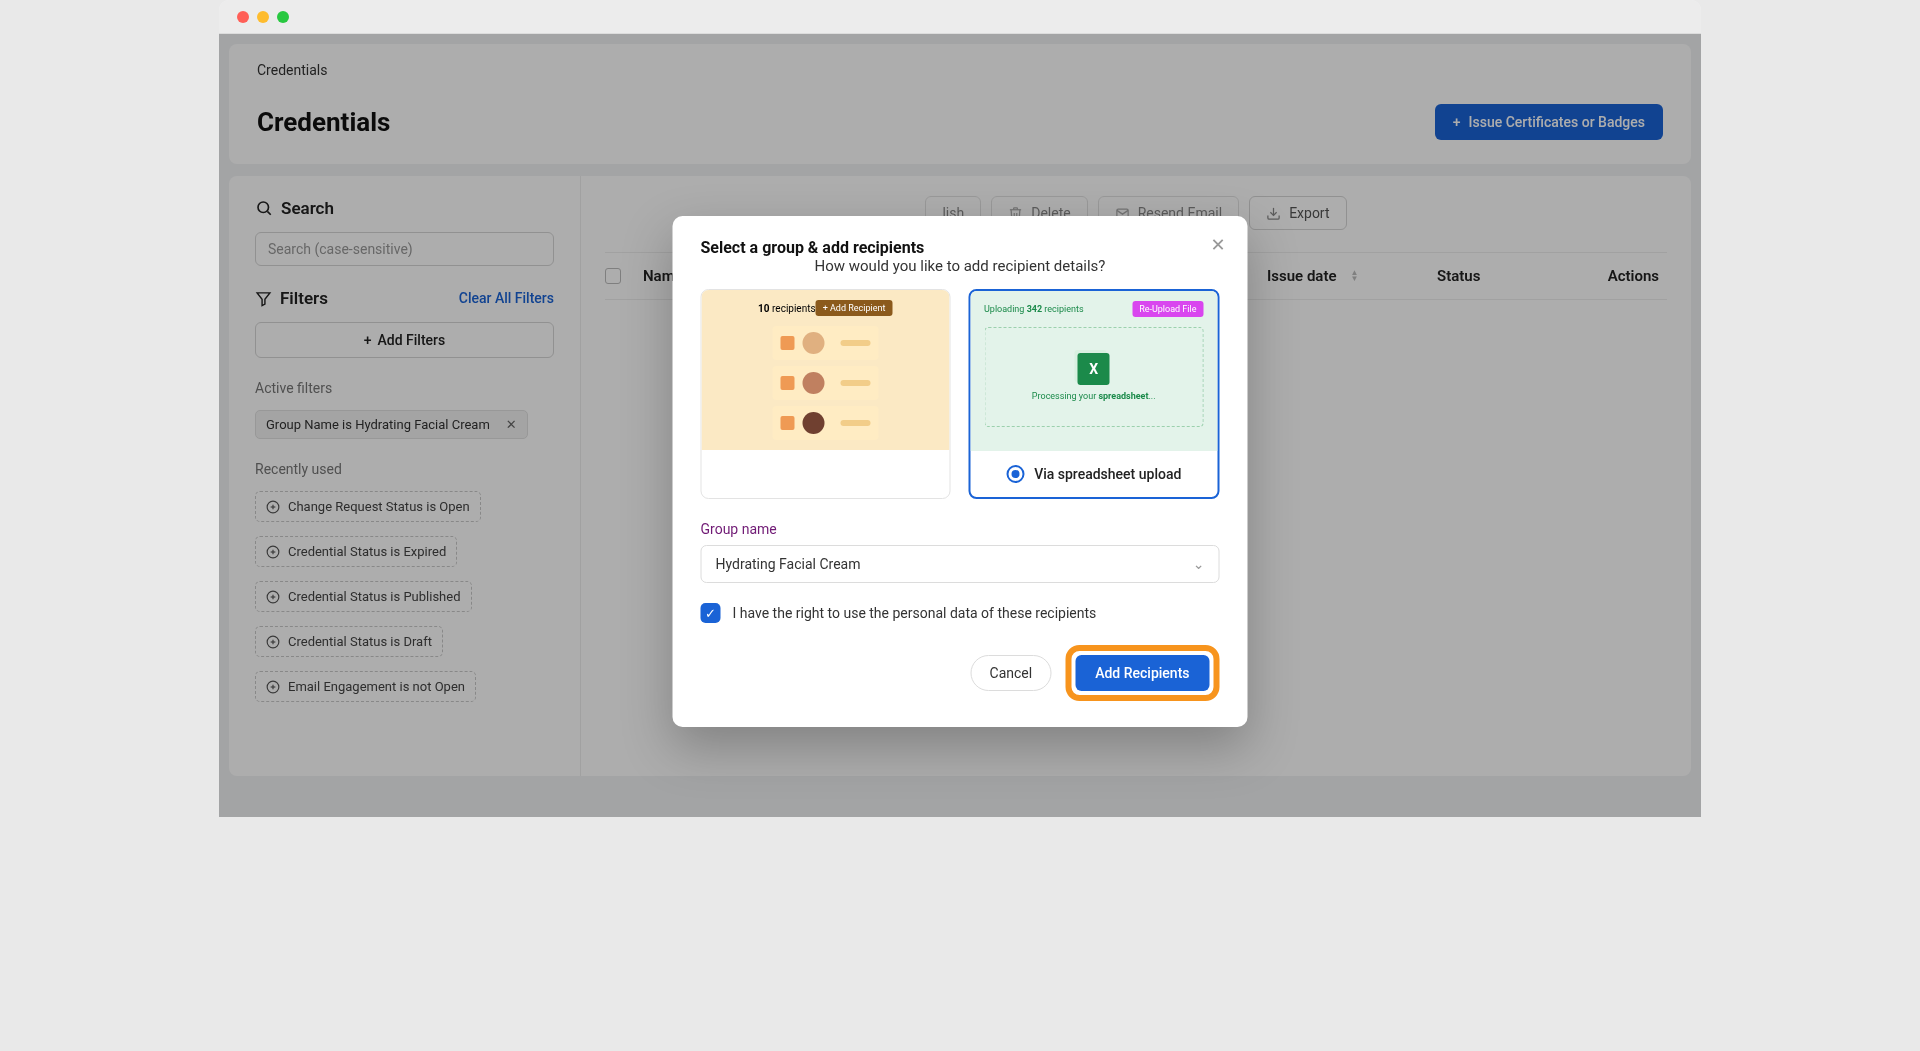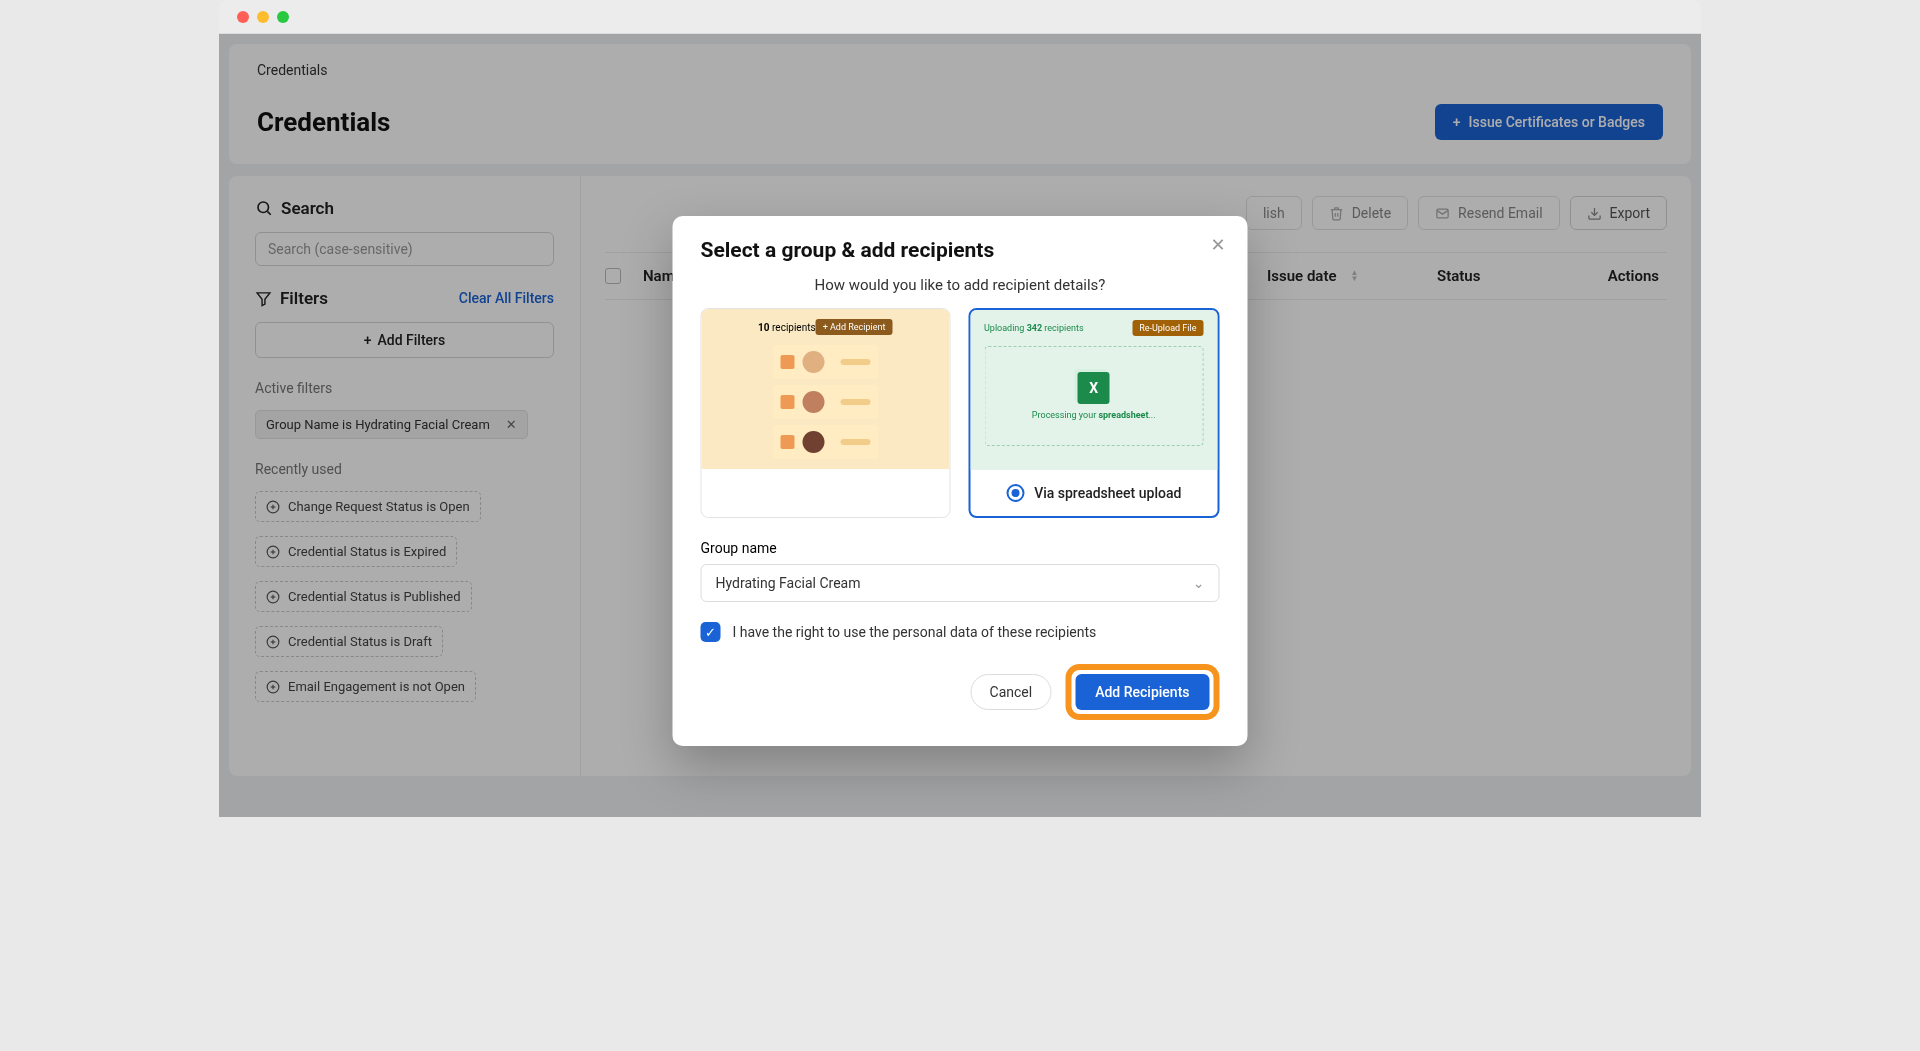--- a/index.html
+++ b/index.html
@@ -29,38 +29,38 @@
   .filters-head { display: flex; justify-content: space-between; align-items: center; margin-top: 8px; }
   .clear-link { color: #1a63d6; font-size: 14px; cursor: pointer; font-weight: 500; }
   .add-filters-btn { width: 100%; border: 1px solid #d6d6d6; background: #fff; border-radius: 6px; padding: 9px 0; font-size: 14px; font-weight: 500; color: #222; cursor: pointer; display: flex; align-items: center; justify-content: center; gap: 6px; }
 
   .muted-label { color: #777; font-size: 14px; margin-top: 8px; }
   .chip { display: inline-flex; align-items: center; gap: 16px; background: #f2f2f2; border: 1px solid #e0e0e0; border-radius: 5px; padding: 6px 10px; font-size: 13px; color: #333; width: fit-content; }
   .chip .x { color: #666; cursor: pointer; }
   .recent-chip { display: flex; align-items: center; gap: 8px; border: 1px dashed #c9c9c9; border-radius: 5px; padding: 7px 10px; font-size: 13px; color: #444; width: fit-content; cursor: pointer; }
 
   .main { flex: 1; padding: 20px 24px; }
-  .toolbar { display: flex; justify-content: flex-end; gap: 10px; margin-bottom: 22px; }
+  .toolbar { display: flex; justify-content: center; gap: 10px; margin-bottom: 22px; }
   .tool-btn { border: 1px solid #d6d6d6; background: #fff; color: #555; border-radius: 6px; padding: 8px 16px; font-size: 14px; display: flex; align-items: center; gap: 8px; cursor: pointer; }
   .tool-btn.disabled { opacity: .7; }
 
   .table-head { display: flex; align-items: center; border-top: 1px solid #eee; border-bottom: 1px solid #eee; padding: 14px 0; font-size: 15px; font-weight: 600; color: #222; }
   .th { display: flex; align-items: center; gap: 8px; }
   .th.name { flex: 1; padding-left: 8px; }
   .th.issue { width: 170px; align-items: center; }
   .th.status { width: 140px; }
   .th.actions { width: 90px; justify-content: flex-end; padding-right: 8px; text-align: center; }
   .chk { width: 16px; height: 16px; border: 1.5px solid #bbb; border-radius: 3px; margin-right: 14px; }
 
   
   .scrim { position: absolute; inset: 0; background: rgba(0,0,0,.32); }
 
   
   .modal { position: absolute; top: 182px; left: 50%; transform: translateX(-50%); width: 575px; background: #fff; border-radius: 10px; padding: 22px 28px 26px 28px; box-shadow: 0 20px 50px rgba(0,0,0,.25); }
-  .modal-title { font-size: 21px; font-weight: 700; color: #111; margin-bottom: 14px; }
+  .modal-title { font-size: 16px; font-weight: 700; color: #111; }
   .modal-sub { font-size: 15px; color: #333; margin-bottom: 14px; text-align: center; }
   .close-x { position: absolute; top: 18px; right: 22px; color: #999; cursor: pointer; font-size: 18px; }
 
   .options { display: flex; gap: 18px; margin-bottom: 22px; }
   .opt { flex: 1; border: 1px solid #e3e3e3; border-radius: 8px; overflow: hidden; cursor: pointer; display: flex; flex-direction: column; }
   .opt.selected { border: 2px solid #1a63d6; }
   .opt .thumb { height: 160px; display: flex; flex-direction: column; }
   .opt .cap { padding: 14px 10px; display: flex; align-items: center; justify-content: center; gap: 10px; font-size: 14px; font-weight: 500; color: #222; }
   .radio { width: 18px; height: 18px; border: 2px solid #bbb; border-radius: 50%; display: inline-block; position: relative; }
   .radio.on { border-color: #1a63d6; }
@@ -72,28 +72,28 @@
   .thumbA .pill { background: #8b5a1c; color: #fff; border-radius: 3px; padding: 3px 7px; font-size: 9px; }
   .rowA { display: flex; align-items: center; gap: 8px; background: #ffecc3; border-radius: 4px; padding: 6px 8px; margin-bottom: 6px; }
   .rowA .ck { width: 14px; height: 14px; background: #ef9a54; border-radius: 2px; }
   .rowA .av { width: 22px; height: 22px; border-radius: 50%; background: #ddd; background-size: cover; }
   .rowA .line { flex: 1; height: 6px; background: #f2cd89; border-radius: 3px; }
   .rowA .line2 { width: 30px; height: 6px; background: #f2cd89; border-radius: 3px; }
 
   
   .thumbB { background: #e3f3ea; padding: 10px 14px; }
   .thumbB .top { display: flex; justify-content: space-between; align-items: center; margin-bottom: 10px; font-size: 9px; color: #1b8a4a; }
-  .thumbB .pill { background: #a16207; color: #fff; border-radius: 3px; padding: 3px 7px; font-size: 9px; }
+  .thumbB .pill { background: #d946ef; color: #fff; border-radius: 3px; padding: 3px 7px; font-size: 9px; }
   .drop { border: 1.5px dashed #9bd0ad; border-radius: 4px; height: 100px; display: flex; flex-direction: column; align-items: center; justify-content: center; gap: 6px; }
   .xls { width: 32px; height: 32px; background: #1b8a4a; border-radius: 3px; position: relative; display:flex; align-items:center; justify-content:center; color:#fff; font-weight:700; font-size:14px;}
   .xls::before { content:""; position:absolute; top:-3px; left:-3px; width:32px; height:32px; background:#d8f0e0; border-radius:3px; z-index:-1;}
   .proc { font-size: 9px; color: #1b8a4a; }
   .proc b { font-weight: 700; }
 
-  .field-label { font-size: 14px; color: #000000; margin-bottom: 8px; }
+  .field-label { font-size: 14px; color: #701a75; margin-bottom: 8px; }
   .selectish { border: 1px solid #dcdcdc; border-radius: 6px; padding: 10px 14px; font-size: 14px; color: #333; display: flex; justify-content: space-between; align-items: center; cursor: pointer; margin-bottom: 20px; }
   .chev { color: #999; }
 
   .consent-row { display: flex; align-items: center; gap: 12px; font-size: 14px; color: #333; margin-bottom: 22px; }
   .cbox { width: 20px; height: 20px; border-radius: 5px; background: #1a63d6; display: flex; align-items: center; justify-content: center; color: #fff; font-size: 13px; }
 
   .modal-actions { display: flex; justify-content: flex-end; gap: 14px; align-items: center; }
   .btn-cancel { border: 1px solid #dcdcdc; background: #fff; border-radius: 18px; padding: 9px 18px; font-size: 14px; cursor: pointer; color:#333; }
   .highlight-ring { border: 6px solid #f7941d; border-radius: 14px; padding: 4px; }
   .btn-add { background: #1a63d6; color: #fff; border: none; border-radius: 6px; padding: 10px 20px; font-size: 14px; font-weight: 500; cursor: pointer; }

